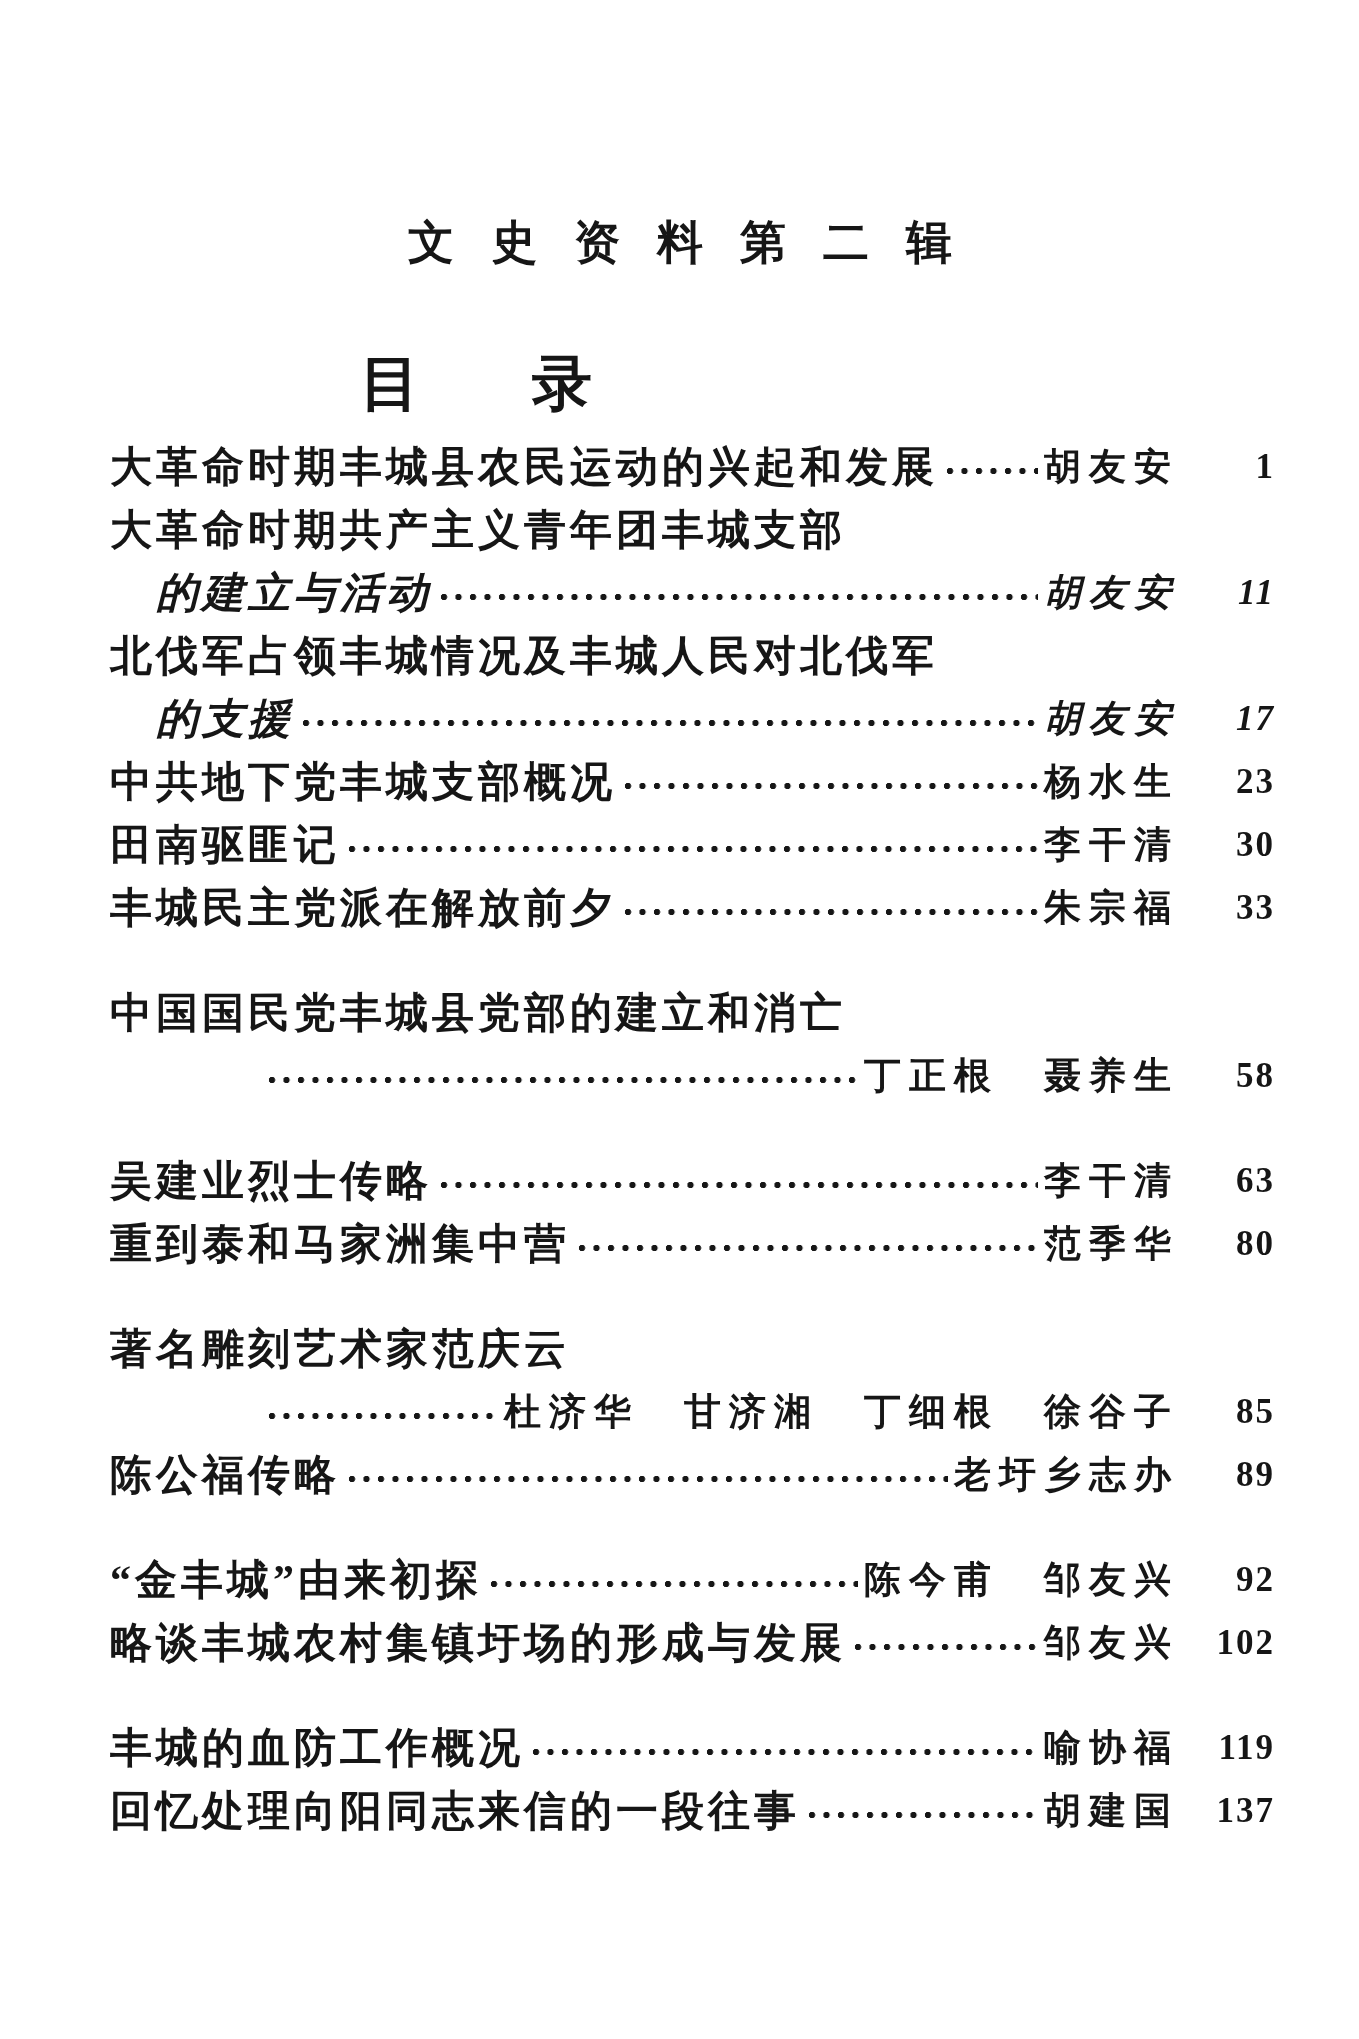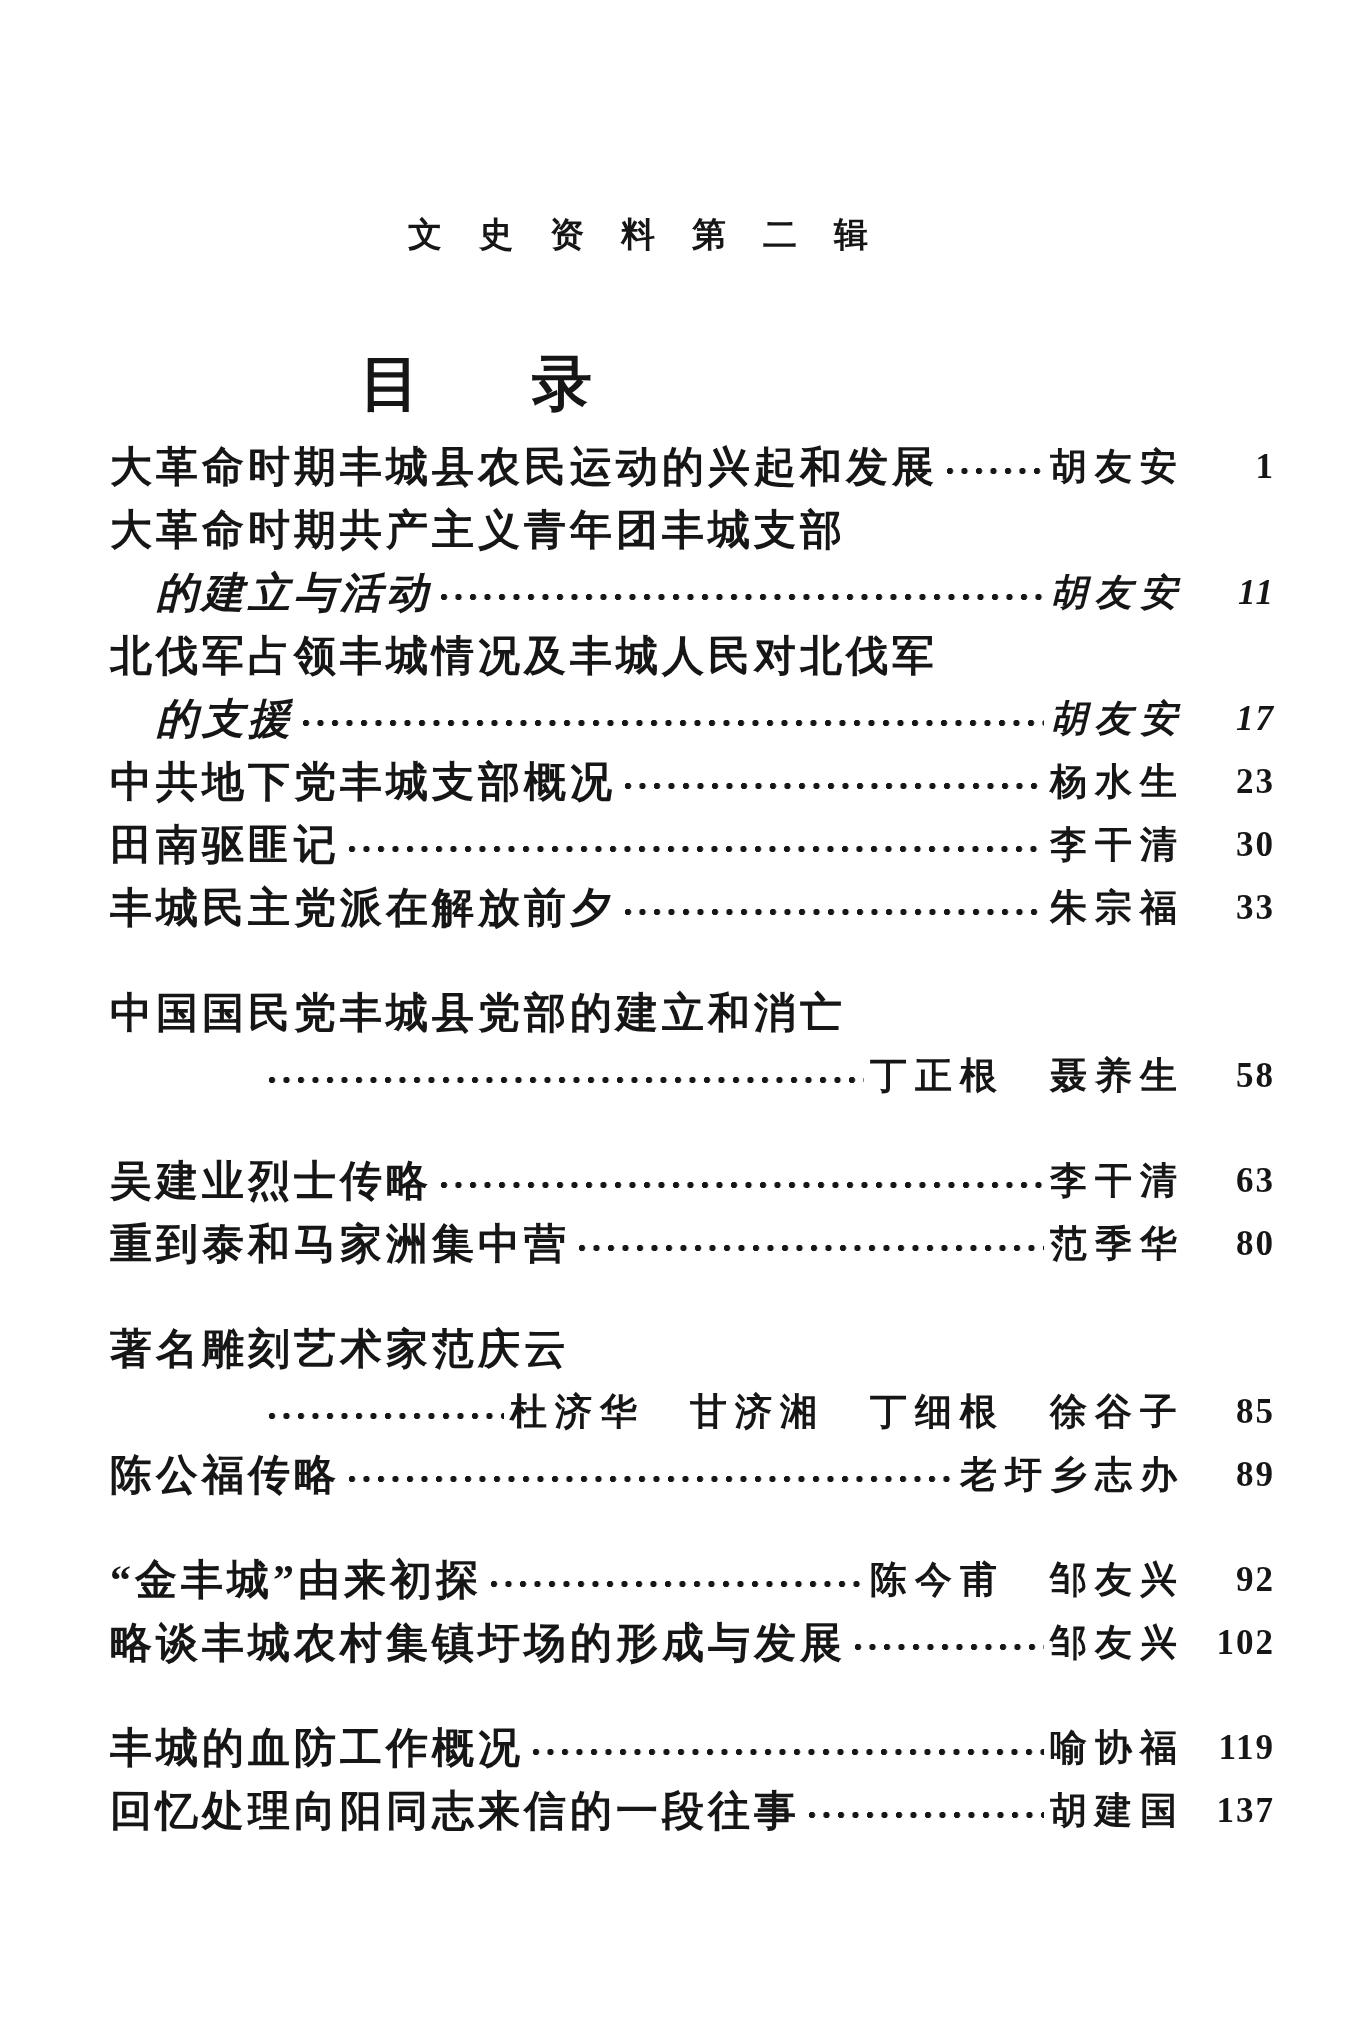--- a/index.html
+++ b/index.html
@@ -7,21 +7,21 @@
     width:1359px;height:2039px;
     background:#ffffff;
     color:#161616;
     font-family:"Liberation Serif","DejaVu Serif",serif;
     font-weight:700;
     overflow:hidden;
   }
   .page{position:relative;width:1359px;height:2039px;background:#ffffff;}
   .series-title{
     position:absolute;left:408px;top:212px;
-    font-size:34px;letter-spacing:37px;white-space:nowrap;
+    font-size:46px;letter-spacing:37px;white-space:nowrap;
   }
   .toc-heading{
     position:absolute;left:360px;top:338px;
     font-size:60px;letter-spacing:112px;white-space:nowrap;margin-top:6px;
   }
   .toc{
     position:absolute;left:110px;top:435px;width:1165px;
   }
   .row{
     display:flex;align-items:center;height:63px;
@@ -30,21 +30,21 @@
   .row.gap{margin-top:42px;}
   .row.indent{padding-left:46px;font-style:italic;}
   .row.hang{padding-left:150px;}
   .title{letter-spacing:4px;}
   .dots{flex:1 1 auto;min-width:18px;position:relative;height:44px;margin:0 4px;}
   .dots::after{
     content:"";position:absolute;left:4px;right:2px;top:22px;height:8px;
     background-image:radial-gradient(circle at 4px 4px,#161616 2.9px,rgba(0,0,0,0) 3.5px);
     background-size:14.5px 8px;background-repeat:repeat-x;
   }
-  .authors{font-size:37px;letter-spacing:8px;margin-right:6px;text-align:center;}
+  .authors{font-size:37px;letter-spacing:8px;margin-right:12px;text-align:center;}
   .pagenum{
     min-width:84px;text-align:right;font-size:35px;letter-spacing:2px;
     font-family:"Liberation Serif","DejaVu Serif",serif;
   }
 </style>
 </head>
 <body>
 
 <div class="page">
 

